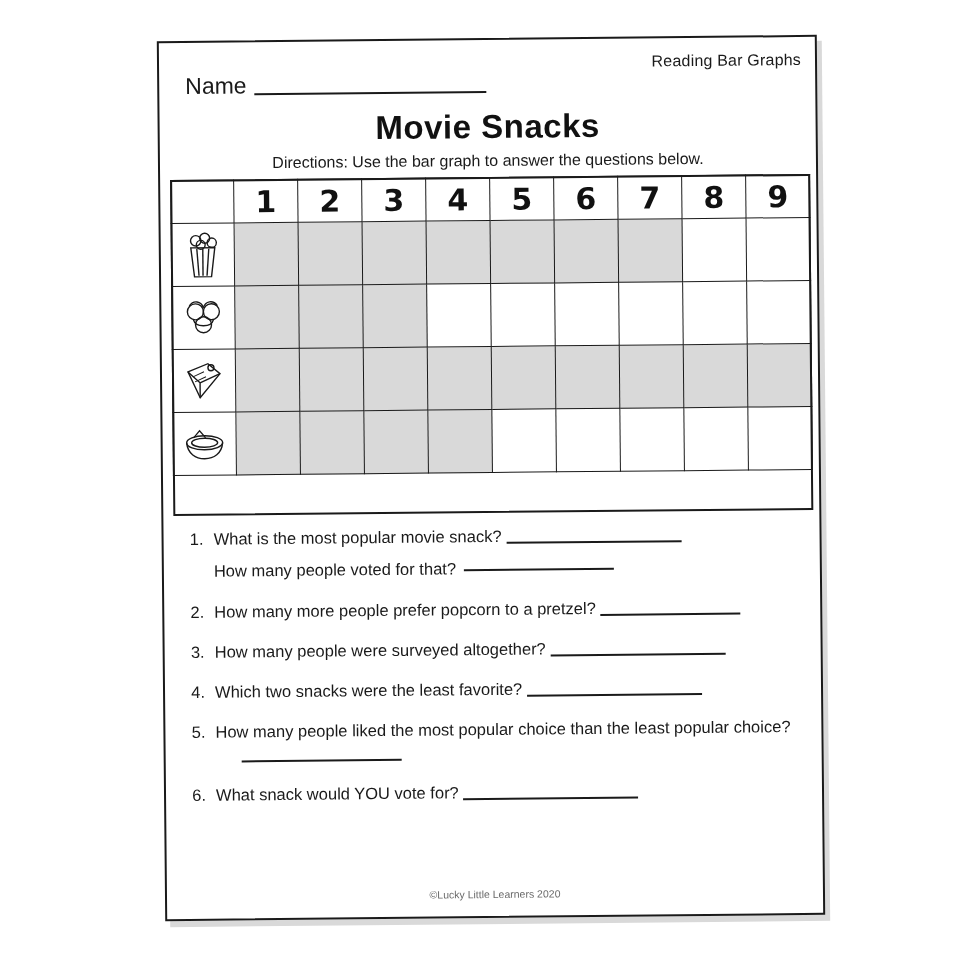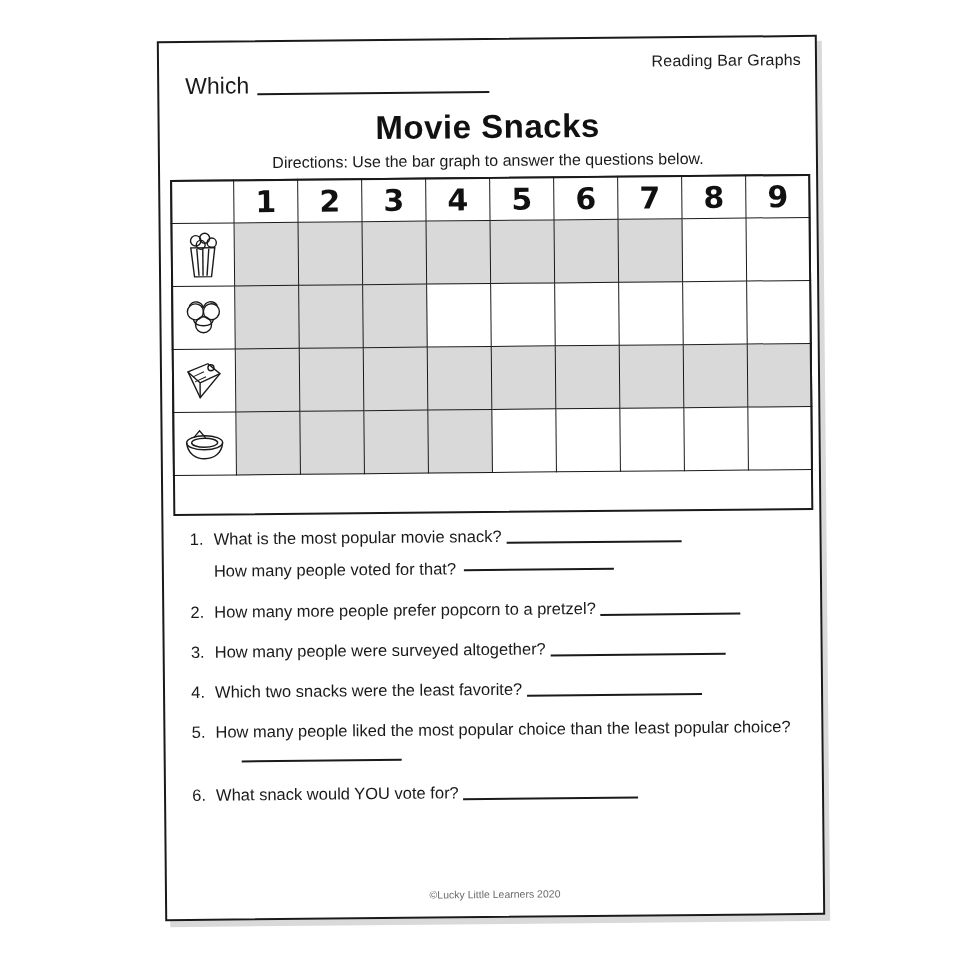--- a/index.html
+++ b/index.html
@@ -189,21 +189,21 @@
 <body>
 
 <div id="sheet-wrap">
   <div id="shadow"></div>
   <div id="sheet">
     <div class="inner">
 
       <div class="corner-label">Reading Bar Graphs</div>
 
       <div class="name-row">
-        <span class="name-label">Which</span>
+        <span class="name-label">Name</span>
         <span class="name-line"></span>
       </div>
 
       <div class="title">Movie Snacks</div>
       <div class="directions">Directions:  Use the bar graph to answer the questions below.</div>
 
       <table class="graph">
         <tbody>
           <tr>
             <td class="hdr-blank"></td>

